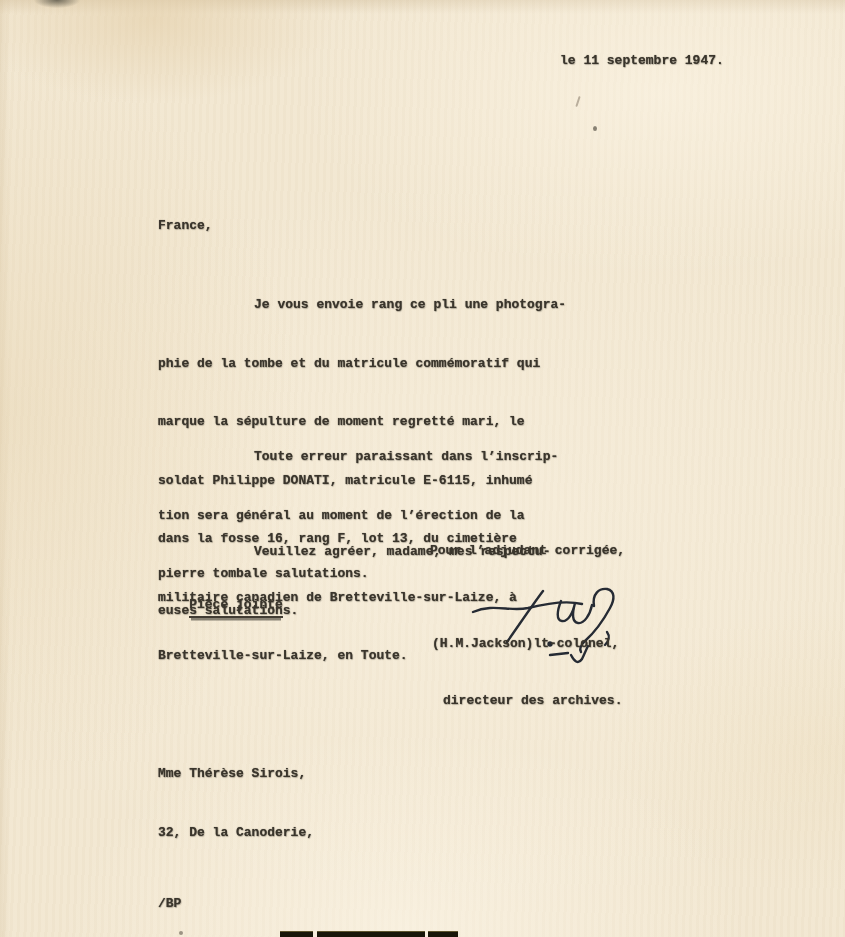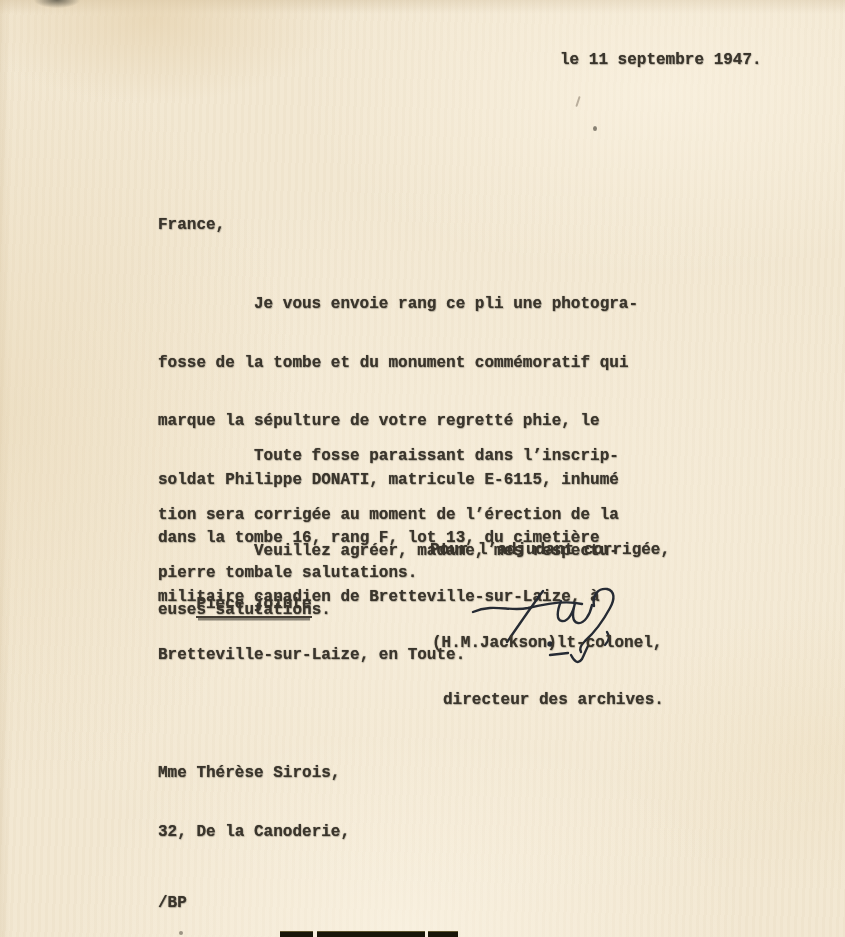--- a/index.html
+++ b/index.html
@@ -15,21 +15,21 @@
       radial-gradient(ellipse 460px 260px at 48% 99%, rgba(253,247,234,0.55), transparent 75%),
       radial-gradient(ellipse 300px 200px at 97% 80%, rgba(235,219,186,0.35), transparent 70%),
       linear-gradient(180deg, rgba(203,182,146,0.38) 0px, rgba(203,182,146,0) 14px),
       linear-gradient(90deg, rgba(203,182,146,0.25) 0px, rgba(203,182,146,0) 10px),
       repeating-linear-gradient(92deg, rgba(196,176,140,0.05) 0 3px, rgba(255,251,240,0.05) 3px 7px),
       #f2e7d1;
     font-family:"Liberation Mono","DejaVu Sans Mono",monospace;
   }
   .tw{
     position:absolute;
-    font-size:16px;
+    font-size:13px;
     line-height:19.5px;
     font-weight:700;
     letter-spacing:0;
     color:#3a352c;
     white-space:pre;
     text-shadow:0 0 1px rgba(58,53,44,0.75), 0.6px 0.8px 1px rgba(58,53,44,0.28);
   }
   .para .line{white-space:pre;}
   .para .line.first{padding-left:96px;}
   .enclosure .ul{
@@ -62,31 +62,31 @@
   <div class="speck sp1"></div>
   <div class="speck sp2"></div>
   <div class="speck sp3"></div>
 
   <div class="tw" style="left:560px;top:51px;">le 11 septembre 1947.</div>
 
   <div class="tw" style="left:158px;top:216px;">France,</div>
 
   <div class="tw para" style="left:158px;top:256px;">
     <div class="line first">Je vous envoie rang ce pli une photogra-</div>
-    <div class="line">fosse de la tombe et du monument commémoratif qui</div>
-    <div class="line">marque la sépulture de votre regretté phie, le</div>
+    <div class="line">phie de la tombe et du matricule commémoratif qui</div>
+    <div class="line">marque la sépulture de moment regretté mari, le</div>
     <div class="line">soldat Philippe DONATI, matricule E-6115, inhumé</div>
-    <div class="line">dans la tombe 16, rang F, lot 13, du cimetière</div>
+    <div class="line">dans la fosse 16, rang F, lot 13, du cimetière</div>
     <div class="line">militaire canadien de Bretteville-sur-Laize, à</div>
     <div class="line">Bretteville-sur-Laize, en Toute.</div>
   </div>
 
   <div class="tw para" style="left:158px;top:408px;">
-    <div class="line first">Toute fosse paraissant dans l’inscrip-</div>
-    <div class="line">tion sera corrigée au moment de l’érection de la</div>
+    <div class="line first">Toute erreur paraissant dans l’inscrip-</div>
+    <div class="line">tion sera général au moment de l’érection de la</div>
     <div class="line">pierre tombale salutations.</div>
   </div>
 
   <div class="tw para" style="left:158px;top:503px;">
     <div class="line first">Veuillez agréer, madame, mes respectu-</div>
     <div class="line">euses salutations.</div>
   </div>
 
   <div class="tw" style="left:430px;top:541px;">Pour l’adjudant corrigée,</div>
 

